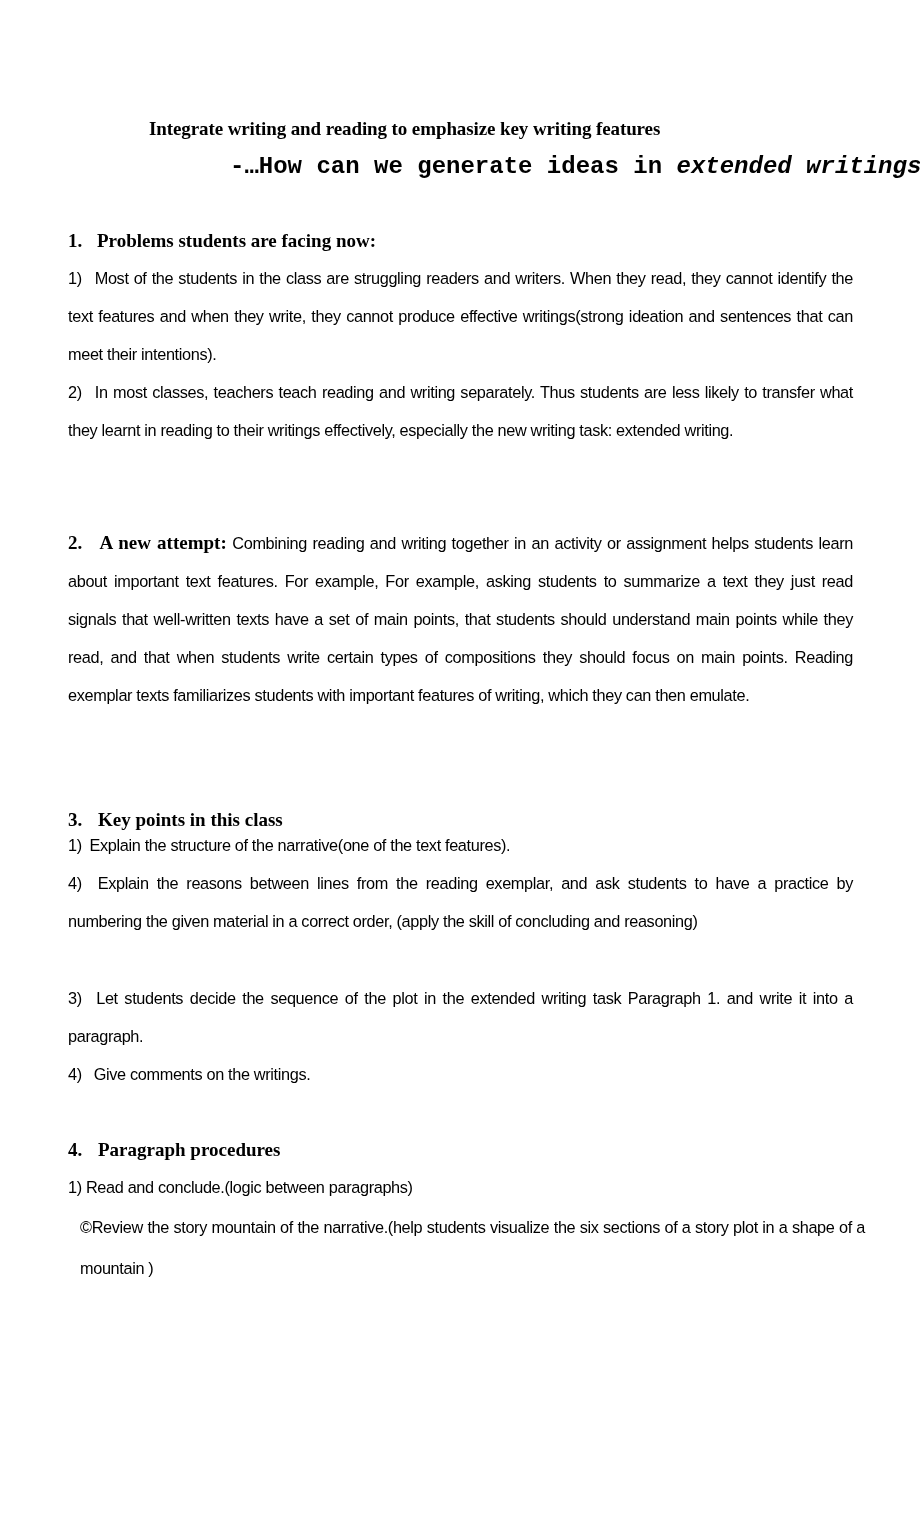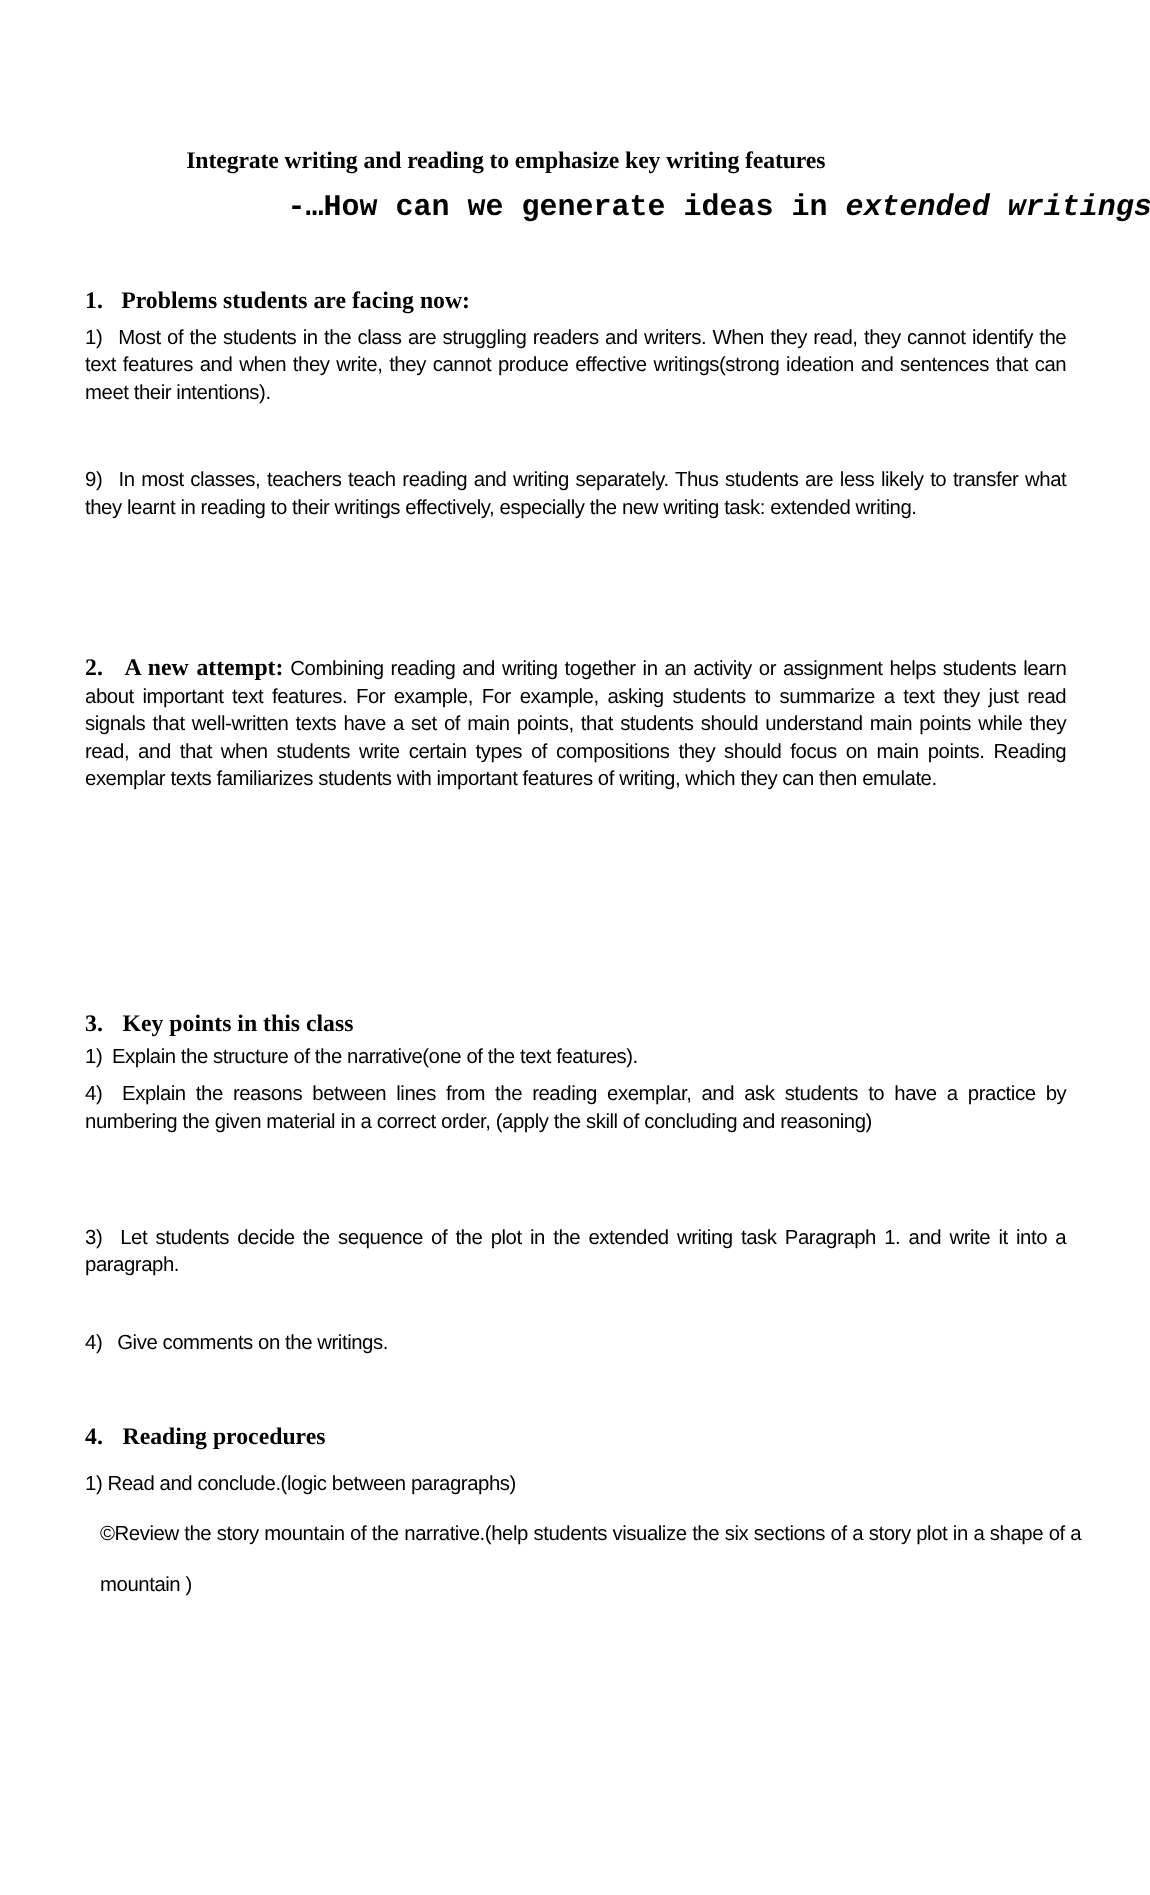--- a/index.html
+++ b/index.html
@@ -52,21 +52,21 @@
       white-space: nowrap;
     }
     .heading .num { display: inline-block; width: 30px; }
 
     .body-block {
       position: absolute;
       left: 68px;
       width: 785px;
       font-family: "Liberation Sans", sans-serif;
       font-size: 16.3px;
-      line-height: 22px;
+      line-height: 38px;
       text-align: justify;
       letter-spacing: -0.35px;
       word-spacing: 0px;
     }
     .body-block p { margin: 0; }
     .body-block .lead {
       font-family: "Liberation Serif", serif;
       font-weight: bold;
       font-size: 19px;
       letter-spacing: 0;
@@ -92,40 +92,40 @@
 
   <div class="subtitle"><span>-…How can we generate ideas in </span><span class="it">extended writings?</span></div>
 
   <div class="heading" style="top:229px;">
     <span class="num" style="width:29px;">1.</span><span>Problems students are facing now:</span>
   </div>
   <div class="body-block" style="top:259px;">
     <p>1)  Most of the students in the class are struggling readers and writers. When they read, they cannot identify the text features and when they write, they cannot produce effective writings(strong ideation and sentences that can meet their intentions).</p>
   </div>
   <div class="body-block" style="top:373px;">
-    <p>9)  In most classes, teachers teach reading and writing separately. Thus students are less likely to transfer what they learnt in reading to their writings effectively, especially the new writing task: extended writing.</p>
+    <p>2)  In most classes, teachers teach reading and writing separately. Thus students are less likely to transfer what they learnt in reading to their writings effectively, especially the new writing task: extended writing.</p>
   </div>
 
   <div class="body-block" style="top:524px;">
     <p><span class="lead"><span>2.</span>&nbsp;&nbsp; <span>A new attempt:</span></span><span> Combining reading and writing together in an activity or assignment helps students learn about important text features. For example, For example, asking students to summarize a text they just read signals that well-written texts have a set of main points, that students should understand main points while they read, and that when students write certain types of compositions they should focus on main points. Reading exemplar texts familiarizes students with important features of writing, which they can then emulate.</span></p>
   </div>
 
   <div class="heading" style="top:796px;margin-top:12px;">
     <span class="num">3.</span><span>Key points in this class</span>
   </div>
   <div class="line" style="top:826px;">1) Explain the structure of the narrative(one of the text features).</div>
   <div class="body-block" style="top:864px;">
     <p>4)  Explain the reasons between lines from the reading exemplar, and ask students to have a practice by numbering the given material in a correct order, (apply the skill of concluding and reasoning)</p>
   </div>
   <div class="body-block" style="top:979px;">
     <p>3)  Let students decide the sequence of the plot in the extended writing task Paragraph 1. and write it into a paragraph.</p>
   </div>
   <div class="line" style="top:1055px;">4)  Give comments on the writings.</div>
 
   <div class="heading" style="top:1138px;">
-    <span class="num">4.</span><span>Reading procedures</span>
+    <span class="num">4.</span><span>Paragraph procedures</span>
   </div>
   <div class="line" style="top:1168px;">1) Read and conclude.(logic between paragraphs)</div>
   <div class="body-block tall" style="top:1207px;margin-left:12px;">
     <p>©Review the story mountain of the narrative.(help students visualize the six sections of a story plot in a shape of a mountain )</p>
   </div>
 
 </div>
 
 </body></html>

